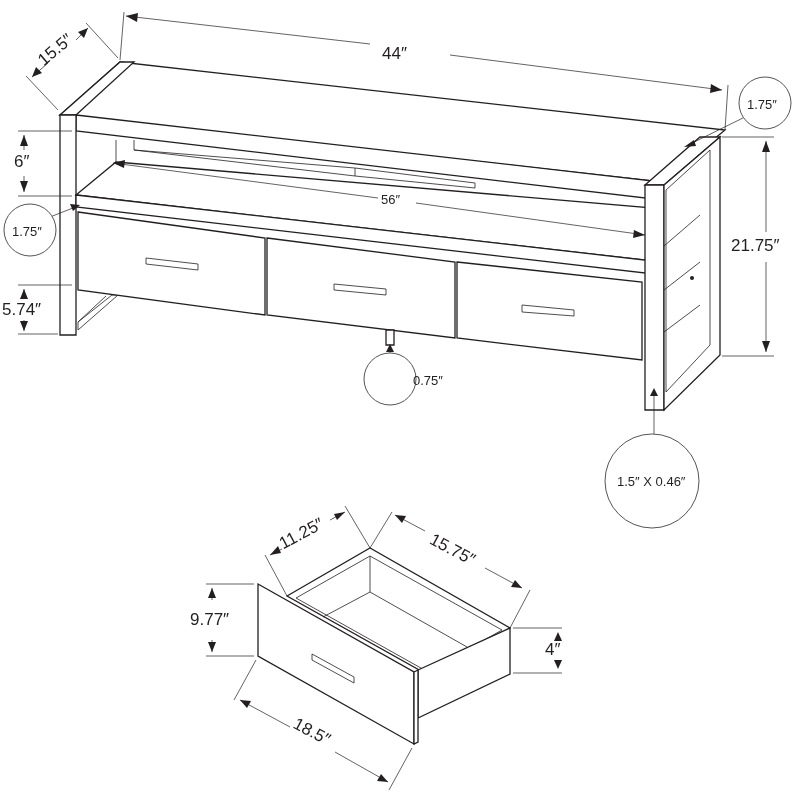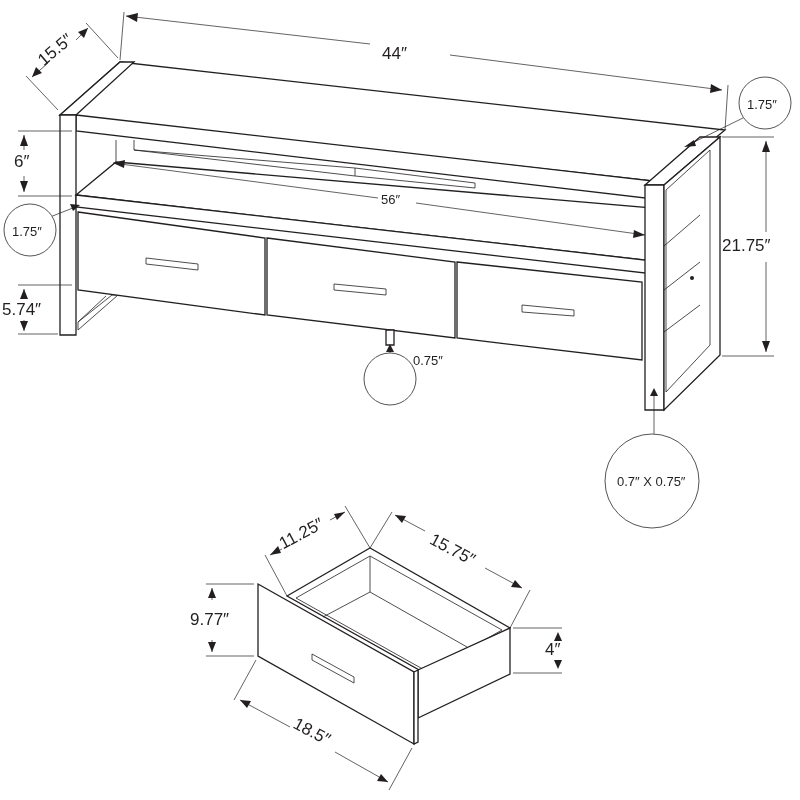--- a/index.html
+++ b/index.html
@@ -159,22 +159,22 @@
     <polygon points="388,782 377,781 381,774" fill="#231f20"></polygon>
   </g>
 </svg>
 
 <span class="lbl big" style="left:382px;top:44px;">44″</span>
 <span class="lbl big" style="left:36px;top:40px;transform:rotate(-40deg);">15.5″</span>
 <span class="lbl big" style="left:14px;top:152px;">6″</span>
 <span class="lbl sm" style="left:381px;top:192px;">56″</span>
 <span class="lbl sm" style="left:747px;top:97px;">1.75″</span>
 <span class="lbl sm" style="left:12px;top:224px;">1.75″</span>
-<span class="lbl big" style="left:722px;top:236px;">21.75″</span>
+<span class="lbl big" style="left:722px;top:236px;padding-left:9px;">21.75″</span>
 <span class="lbl big" style="left:2px;top:300px;">5.74″</span>
-<span class="lbl sm" style="left:373px;top:353px;padding-left:40px;">0.75″</span>
-<span class="lbl sm" style="left:617px;top:474px;">0.7″ X 0.75″</span>
+<span class="lbl sm" style="left:373px;top:373px;padding-left:40px;">0.75″</span>
+<span class="lbl sm" style="left:617px;top:474px;">1.5″ X 0.46″</span>
 
 <span class="lbl big" style="left:278px;top:524px;transform:rotate(-28deg);">11.25″</span>
 <span class="lbl big" style="left:428px;top:540px;transform:rotate(28deg);">15.75″</span>
 <span class="lbl big" style="left:190px;top:610px;">9.77″</span>
 <span class="lbl big" style="left:545px;top:640px;">4″</span>
 <span class="lbl big" style="left:292px;top:722px;transform:rotate(28deg);">18.5″</span>
 
 </body></html>

